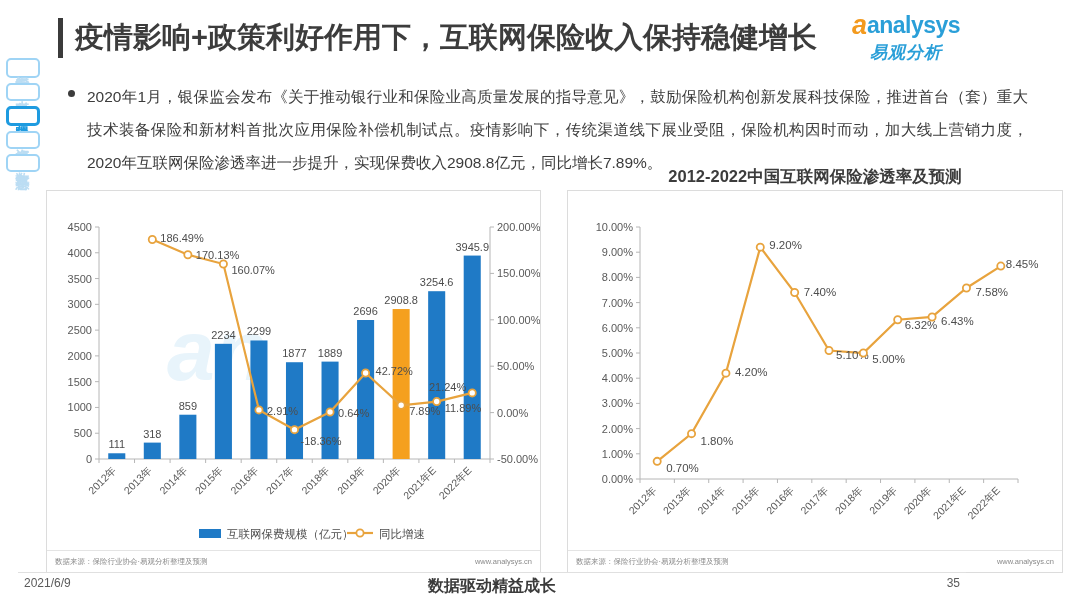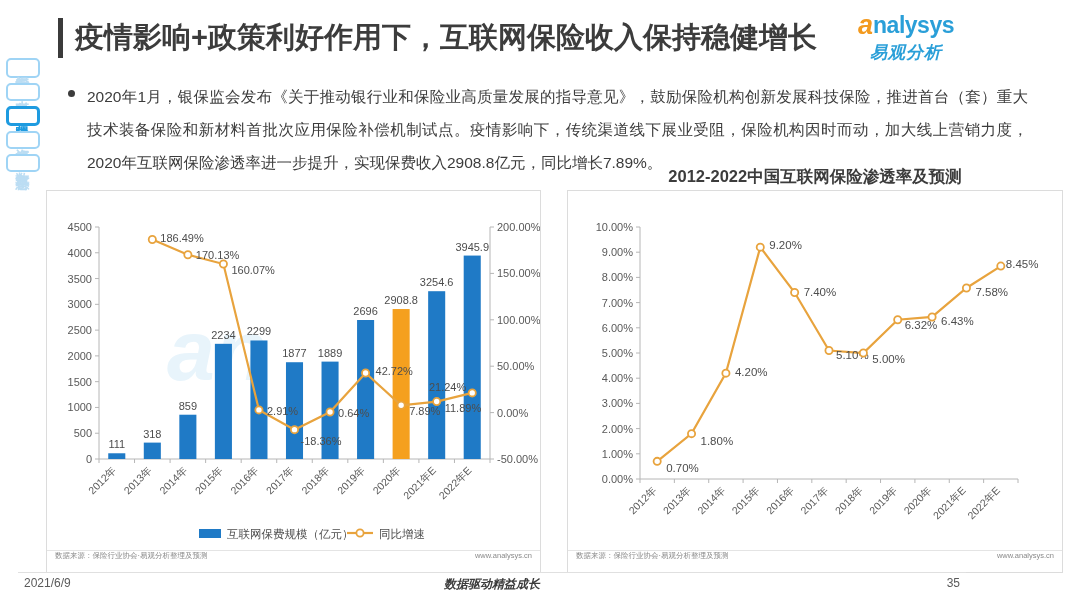--- a/index.html
+++ b/index.html
@@ -41,49 +41,49 @@
   .panel-left  { left:46px;  width:495px; }
   .panel-right { left:567px; width:496px; }
   .chart-title { position:absolute; top:166px; font-size:16.5px; font-weight:bold; color:#3c3c3c; text-align:center; }
   .ct-left  { left:46px;  width:495px;margin-top:32px; }
   .ct-right { left:567px; width:496px; }
 
   .plot { position:absolute; left:0; top:0; right:0; bottom:0; }
   svg { display:block; }
 
   .src-bar { position:absolute; bottom:0; left:0; right:0; height:22px; border-top:1px solid #e4e4e4;
-             display:flex; justify-content:space-between; padding:0 8px;gap:20px; }
+             display:flex; align-items:center; justify-content:space-between; padding:0 8px;gap:20px; }
   .src-text { font-size:7.5px; color:#8a8a8a; }
   .src-url  { font-size:7.5px; color:#8a8a8a; }
 
   
   .footer { position:absolute; left:0; right:0; bottom:14px; height:22px; }
   .footer-line { position:absolute; left:18px; right:18px; top:0; border-top:1px solid #e0e0e0; }
   .f-date { position:absolute; left:24px; top:4px; font-size:12px; color:#5a5a5a; }
-  .f-mid  { position:absolute; left:0; right:0; top:4px; text-align:center; font-size:12px; color:#3c3c3c; font-weight:bold;font-style:italic; }
+  .f-mid  { position:absolute; left:0; right:0; top:4px; text-align:center; font-size:16px; color:#3c3c3c; font-weight:bold; }
   .f-page { position:absolute; right:24px; top:4px; font-size:12px; color:#5a5a5a; }
 
   
   .wm { position:absolute; pointer-events:none; font-size:86px; font-weight:bold; color:#e8f4fb;
         font-style:italic; white-space:nowrap; }
 </style>
 </head>
 <body>
 
 <div class="slide">
 
   <div class="title-bar">
     <div class="title-rule"></div>
     <div class="title-text">疫情影响+政策利好作用下，互联网保险收入保持稳健增长</div>
   </div>
 
   <div class="logo">
     <div class="logo-row">
       <span class="logo-a">a</span>
-      <span class="logo-rest">nalysys</span>
+      <span class="logo-rest">analysys</span>
     </div>
     <div class="logo-cn">易观分析</div>
   </div>
 
   <div class="sidebar">
     <div class="side-tab">银行数字创新</div>
     <div class="side-tab">支付科技</div>
     <div class="side-tab active">保险科技</div>
     <div class="side-tab">资管科技</div>
     <div class="side-tab">数字普惠</div>

